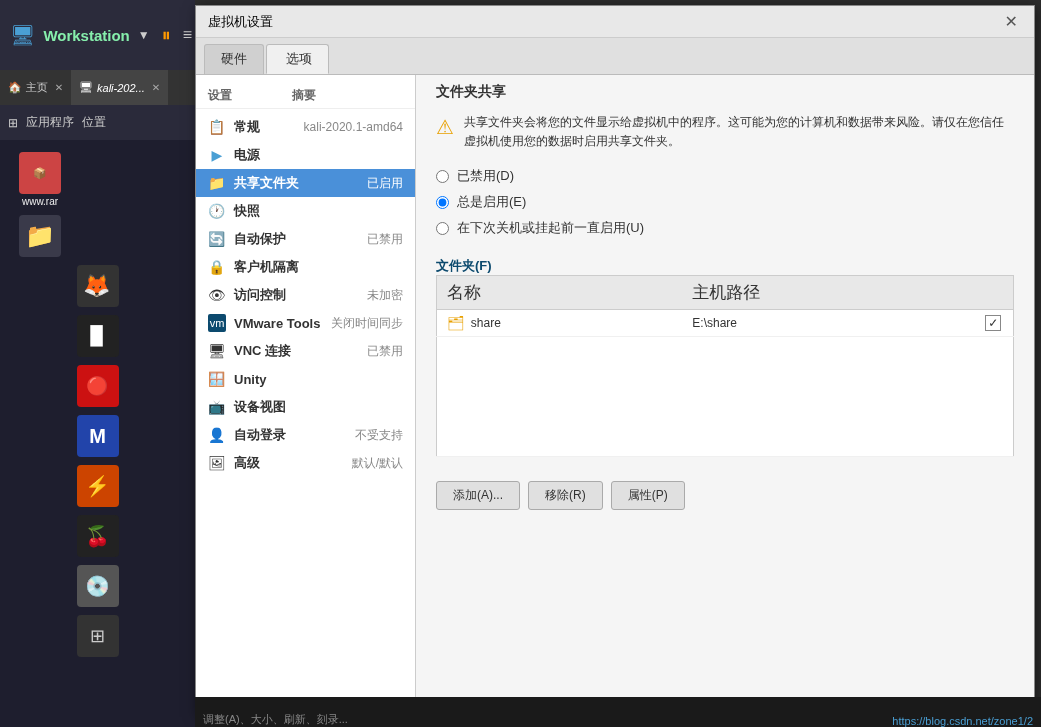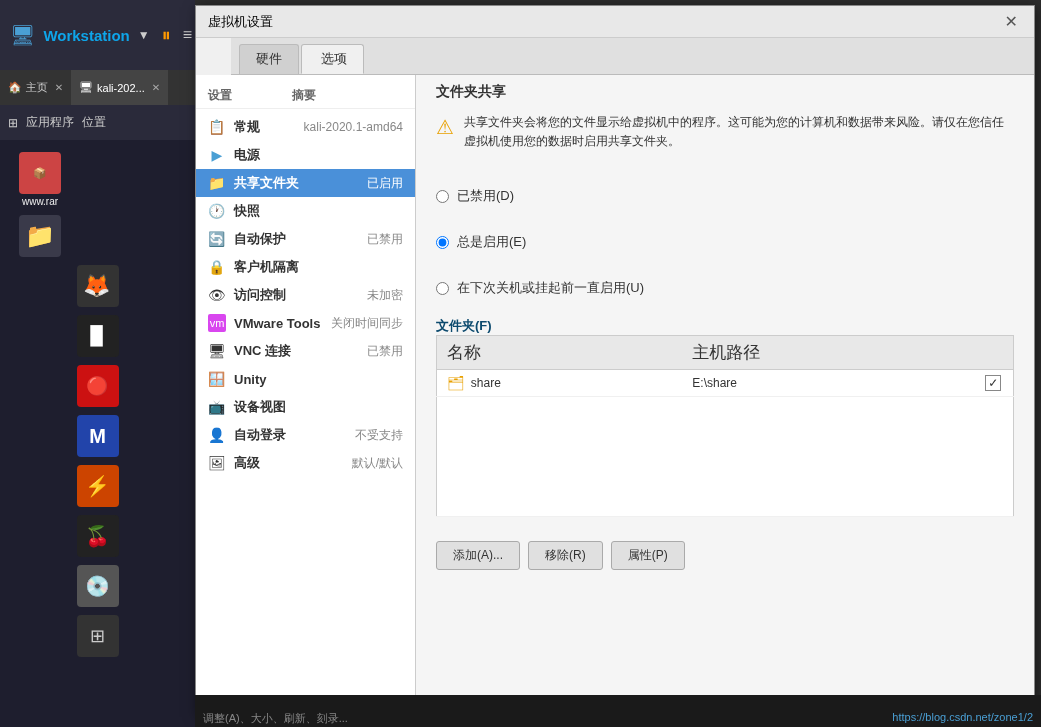--- a/index.html
+++ b/index.html
@@ -52,21 +52,20 @@
       color: #555;
       padding: 0 4px;
     }
 
     .dialog-tabs {
       display: flex;
       background: #e0e0e0;
       padding: 6px 8px 0;
       gap: 2px;
       border-bottom: 1px solid #bbb;
-      margin-left: 35px;
     }
     .dialog-tab {
       padding: 5px 16px;
       background: #d0d0d0;
       border: 1px solid #bbb;
       border-bottom: none;
       cursor: pointer;
       font-size: 13px;
       color: #333;
       border-radius: 3px 3px 0 0;
@@ -173,21 +172,20 @@
       display: flex;
       flex-direction: column;
       gap: 8px;
       margin-bottom: 20px;
     }
     .radio-item {
       display: flex;
       align-items: center;
       gap: 8px;
       cursor: pointer;
-      margin-top: 20px;
     }
     .radio-item input[type="radio"] {
       cursor: pointer;
     }
     .radio-label {
       font-size: 13px;
       color: #333;
     }
 
     .folders-section-title {
@@ -309,59 +307,59 @@
       align-items: center;
       padding: 0 8px;
       gap: 8px;
     }
 
     
     .bottom-statusbar {
       position: absolute;
       bottom: 0; left: 195px;
       width: 846px;
-      height: 18px;
+      height: 30px;
       background: #1a1a1a;
       display: flex;
-      align-items: flex-start;
-      padding: 16px 8px;
+      align-items: flex-end;
+      padding: 0 8px;
       z-index: 25;
     }
     .bottom-status-text {
       color: #888;
       font-size: 11px;
     }
     .bottom-status-link {
       color: #4a9fd4;
       font-size: 11px;
       margin-left: auto;
     }
   </style>
 </head>
 <body>
 
 <div class="kali-inner">
 
   <div class="kali-topbar">
     <span style="font-size:20px; color:#4a9fd4;">🖥</span>
-    <span style="color:#0ea5e9; font-size:15px; font-weight:bold;">Workstation</span>
+    <span style="color:#86efac; font-size:15px; font-weight:bold;">Workstation</span>
     <span style="color:#ccc; font-size:12px; cursor:pointer;">▼</span>
     <span style="margin-left:4px; color:#f90; font-size:18px; cursor:pointer;">⏸</span>
     <span style="margin-left:4px; color:#ccc; font-size:16px; cursor:pointer;">≡</span>
   </div>
 
   <div class="kali-tabs">
     <div class="kali-tab" style="color:#ccc;">
       <span>🏠</span>
       <span style="font-size:11px;">主页</span>
       <span style="font-size:10px; margin-left:3px; color:#aaa;">✕</span>
     </div>
     <div class="kali-tab" style="background:#444; color:#fff;">
       <span>🖥</span>
-      <span style="font-size:11px;">kali-202...</span>
+      <span style="font-size:11px;font-style:italic;">kali-202...</span>
       <span style="font-size:10px; margin-left:3px; color:#aaa;">✕</span>
     </div>
   </div>
 
   <div class="kali-appbar">
     <span style="color:#ccc; font-size:12px; cursor:pointer;">⊞</span>
     <span style="color:#ccc; font-size:12px; cursor:pointer;">应用程序</span>
     <span style="color:#ccc; font-size:12px; cursor:pointer;">位置</span>
   </div>
 
@@ -453,21 +451,21 @@
         <span class="settings-item-icon">🔒</span>
         <span class="settings-item-name">客户机隔离</span>
         <span class="settings-item-summary"></span>
       </div>
       <div class="settings-item">
         <span class="settings-item-icon">👁</span>
         <span class="settings-item-name">访问控制</span>
         <span class="settings-item-summary">未加密</span>
       </div>
       <div class="settings-item">
-        <span class="settings-item-icon" style="font-size:11px; background:#d946ef; color:#fff; border-radius:2px; padding:1px 2px;">vm</span>
+        <span class="settings-item-icon" style="font-size:11px; background:#0c4a6e; color:#fff; border-radius:2px; padding:1px 2px;">vm</span>
         <span class="settings-item-name">VMware Tools</span>
         <span class="settings-item-summary">关闭时间同步</span>
       </div>
       <div class="settings-item">
         <span class="settings-item-icon">🖥</span>
         <span class="settings-item-name">VNC 连接</span>
         <span class="settings-item-summary">已禁用</span>
       </div>
       <div class="settings-item">
         <span class="settings-item-icon">🪟</span>

